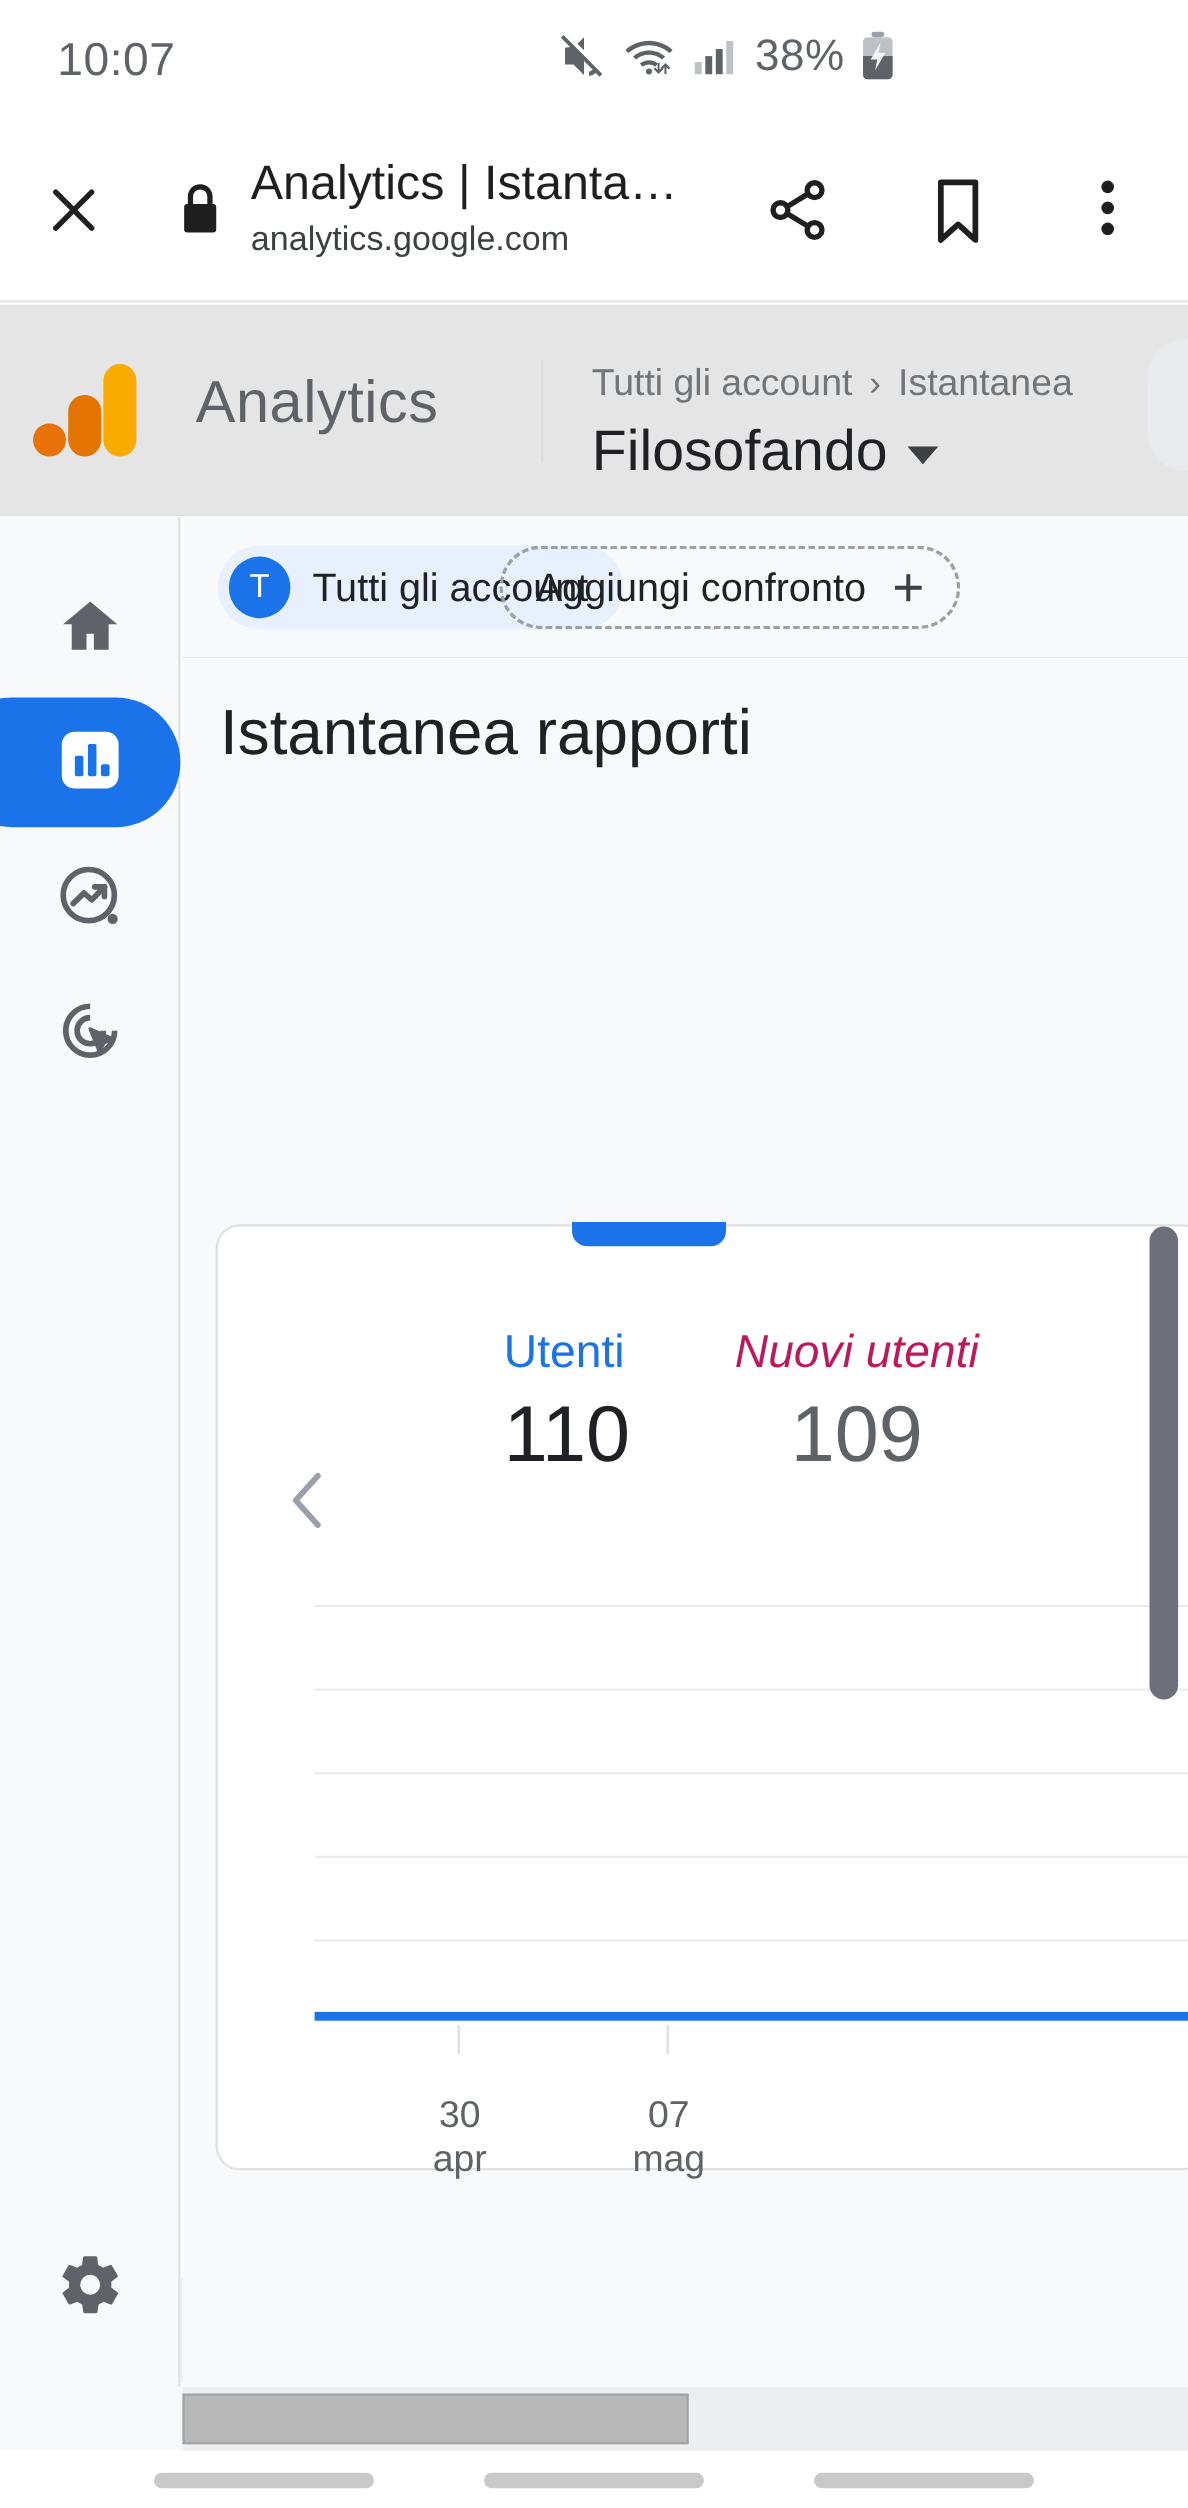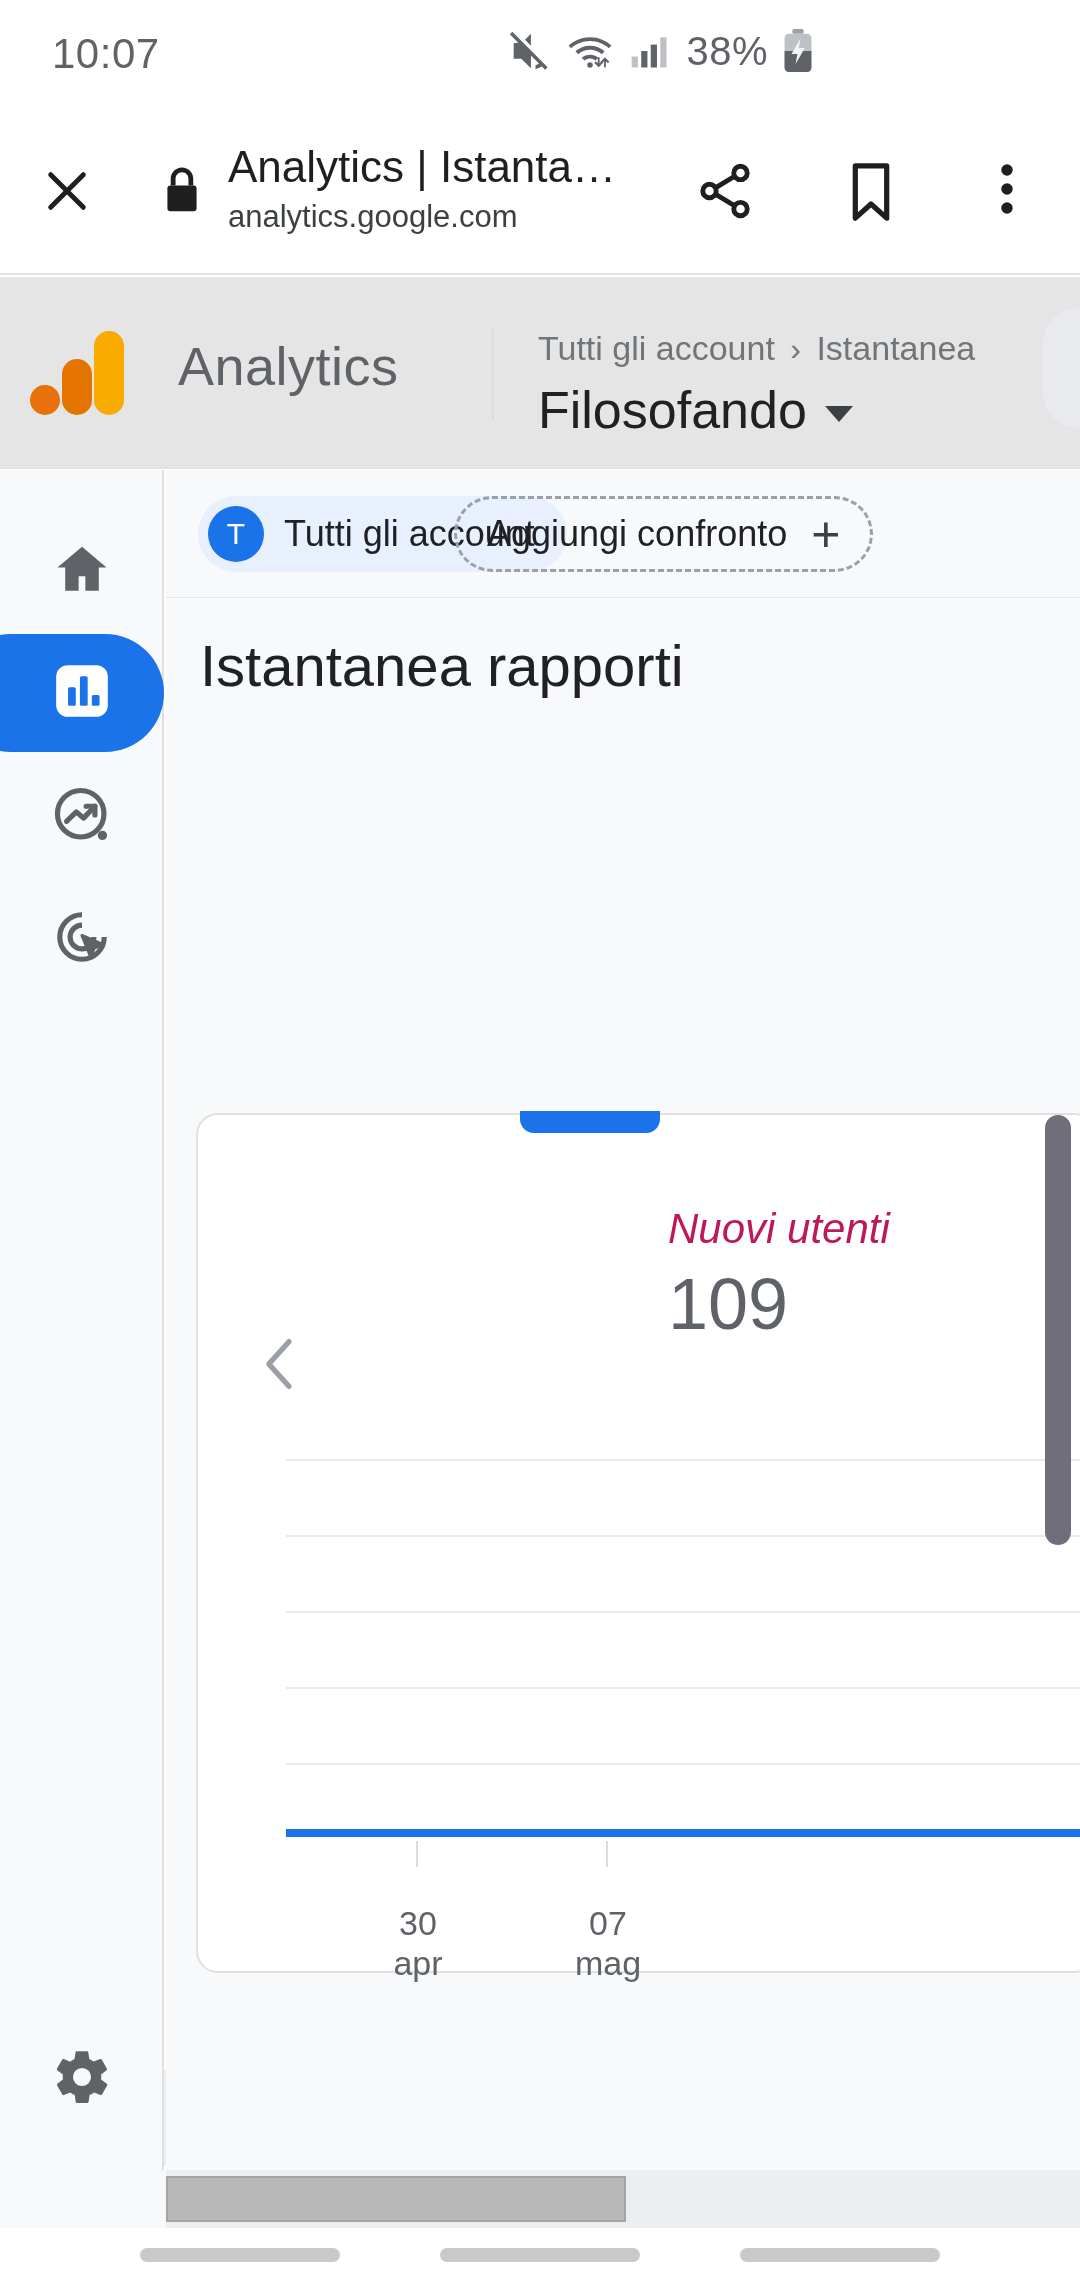--- a/index.html
+++ b/index.html
@@ -160,21 +160,21 @@
     position: absolute; left: 58px; top: 220px;
   }
   .metric-col { position: absolute; top: 90px; }
   #col-utenti { left: 260px; }
   #col-nuovi  { left: 470px; }
   .metric-label { font-size: 42px; white-space: nowrap; }
   #col-utenti .metric-label { color: #1a73e8; }
   #col-nuovi .metric-label  { color: #be185d; font-style: italic; }
   .metric-value { font-size: 72px; margin-top: 10px; white-space: nowrap; }
   #col-utenti .metric-value { color: #202124; }
-  #col-nuovi .metric-value  { color: #5f6368; }
+  #col-nuovi .metric-value  { color: #5f6368; text-align: center; }
 
   
   #chart-area {
     position: absolute; left: 22px; top: 330px; width: 876px; height: 470px;
   }
   .grid-line {
     position: absolute; left: 66px; width: 810px; height: 2px; background: #ebebeb;
   }
   #chart-base-line {
     position: absolute; left: 66px; bottom: 78px; width: 810px; height: 8px;
@@ -416,20 +416,24 @@
         <div id="tab-indicator"></div>
 
         <div id="prev-arrow">
           <span>
             <svg width="48" height="58" viewBox="0 0 20 26" fill="none" stroke="#9aa0a6" stroke-width="2.4" stroke-linecap="round" stroke-linejoin="round">
               <polyline points="14,3 5,13 14,23"></polyline>
             </svg>
           </span>
         </div>
 
+        <div id="col-utenti" class="metric-col">
+          <div class="metric-label">Utenti</div>
+          <div class="metric-value">110</div>
+        </div>
 
         <div id="col-nuovi" class="metric-col">
           <div class="metric-label">Nuovi utenti</div>
           <div class="metric-value">109</div>
         </div>
 
         <div id="chart-area">
           <div class="grid-line" style="top:14px"></div>
           <div class="grid-line" style="top:90px"></div>
           <div class="grid-line" style="top:166px"></div>

